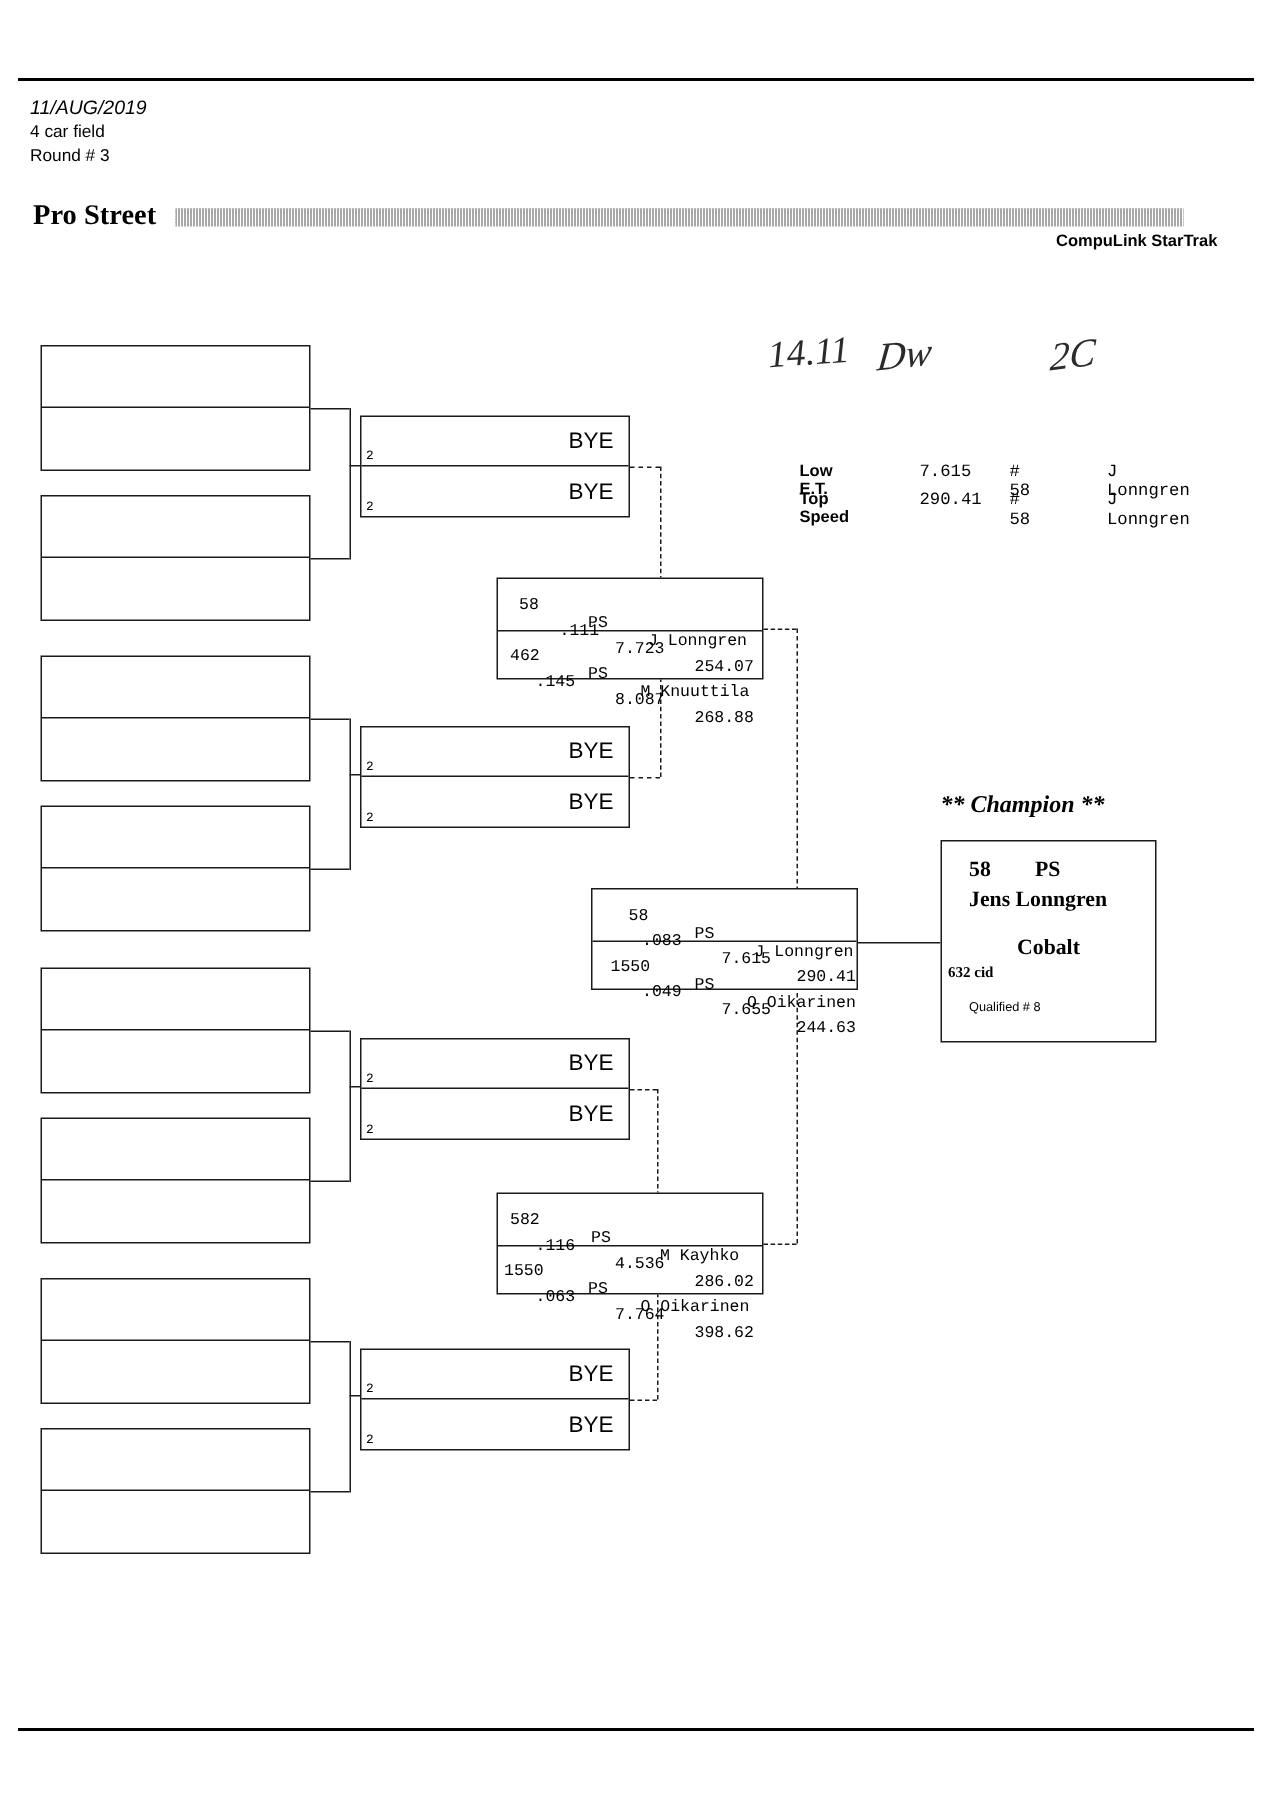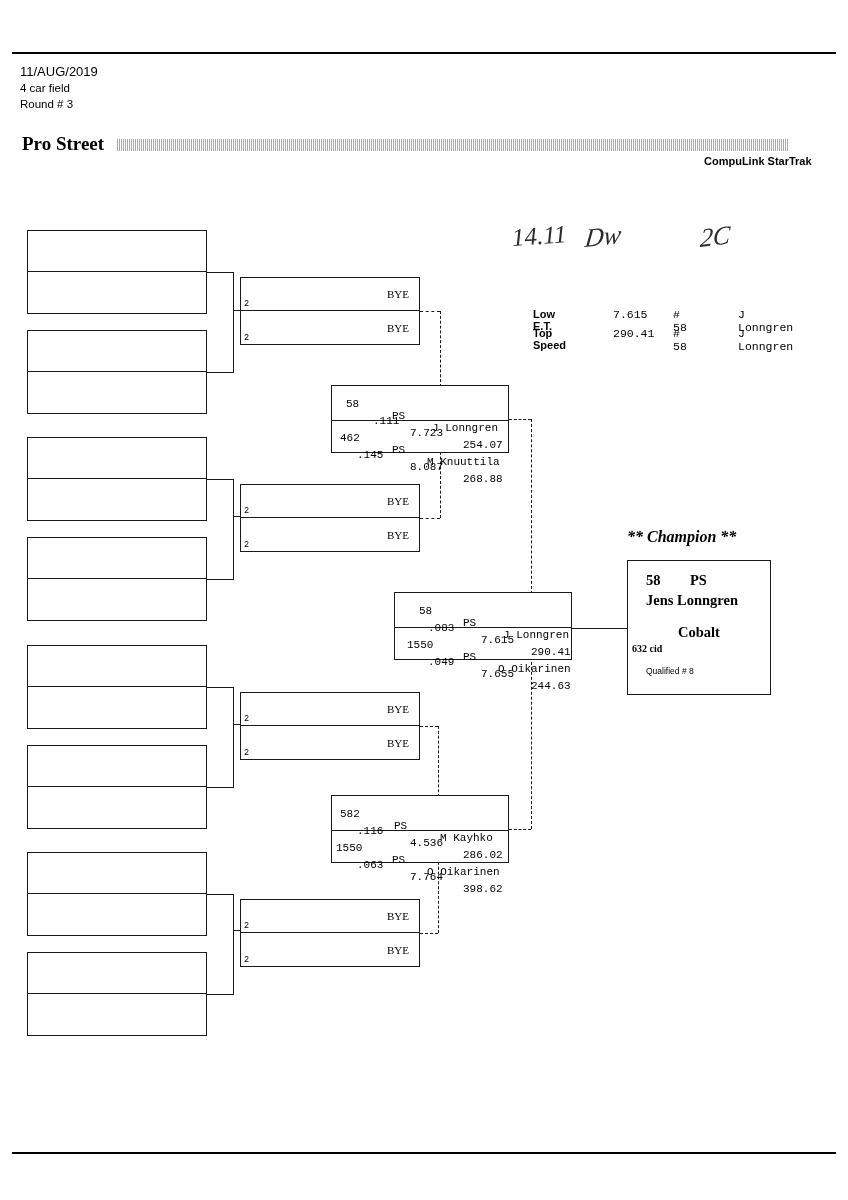--- a/index.html
+++ b/index.html
@@ -28,21 +28,21 @@
   .bottom-rule { left: 12px; top: 1152px; width: 824px; height: 2px; }
 
   .date-block {
     position: absolute;
     left: 20px;
     top: 64px;
     font-size: 12.5px;
     line-height: 16px;
     font-family: "Liberation Sans", sans-serif;
   }
-  .date-block .d1 { font-size: 13px; }
+  .date-block .d1 { font-size: 13px; font-style: italic; }
   .date-block .d2 { font-size: 11.5px; }
   .date-block .d3 { font-size: 11.5px; }
 
   .doc-title {
     position: absolute;
     left: 0;
     top: 80px;
     width: 848px;
     text-align: center;
     font-family: "Liberation Serif", serif;
@@ -98,22 +98,22 @@
   
   .empty-pair { width: 180px; height: 84px; }
 
   
   .bye-pair { width: 180px; height: 68px; }
   .bye-label {
     position: absolute;
     right: 10px;
     top: 50%;
     transform: translateY(-50%);
-    font-family: Liberation Serif, serif;
-    font-size: 11px;
+    font-family: Liberation Sans, sans-serif;
+    font-size: 15px;
   }
   .lane-num {
     position: absolute;
     left: 3px;
     bottom: 1px;
     font-family: "Liberation Mono", monospace;
     font-size: 8.5px;
   }
 
   

